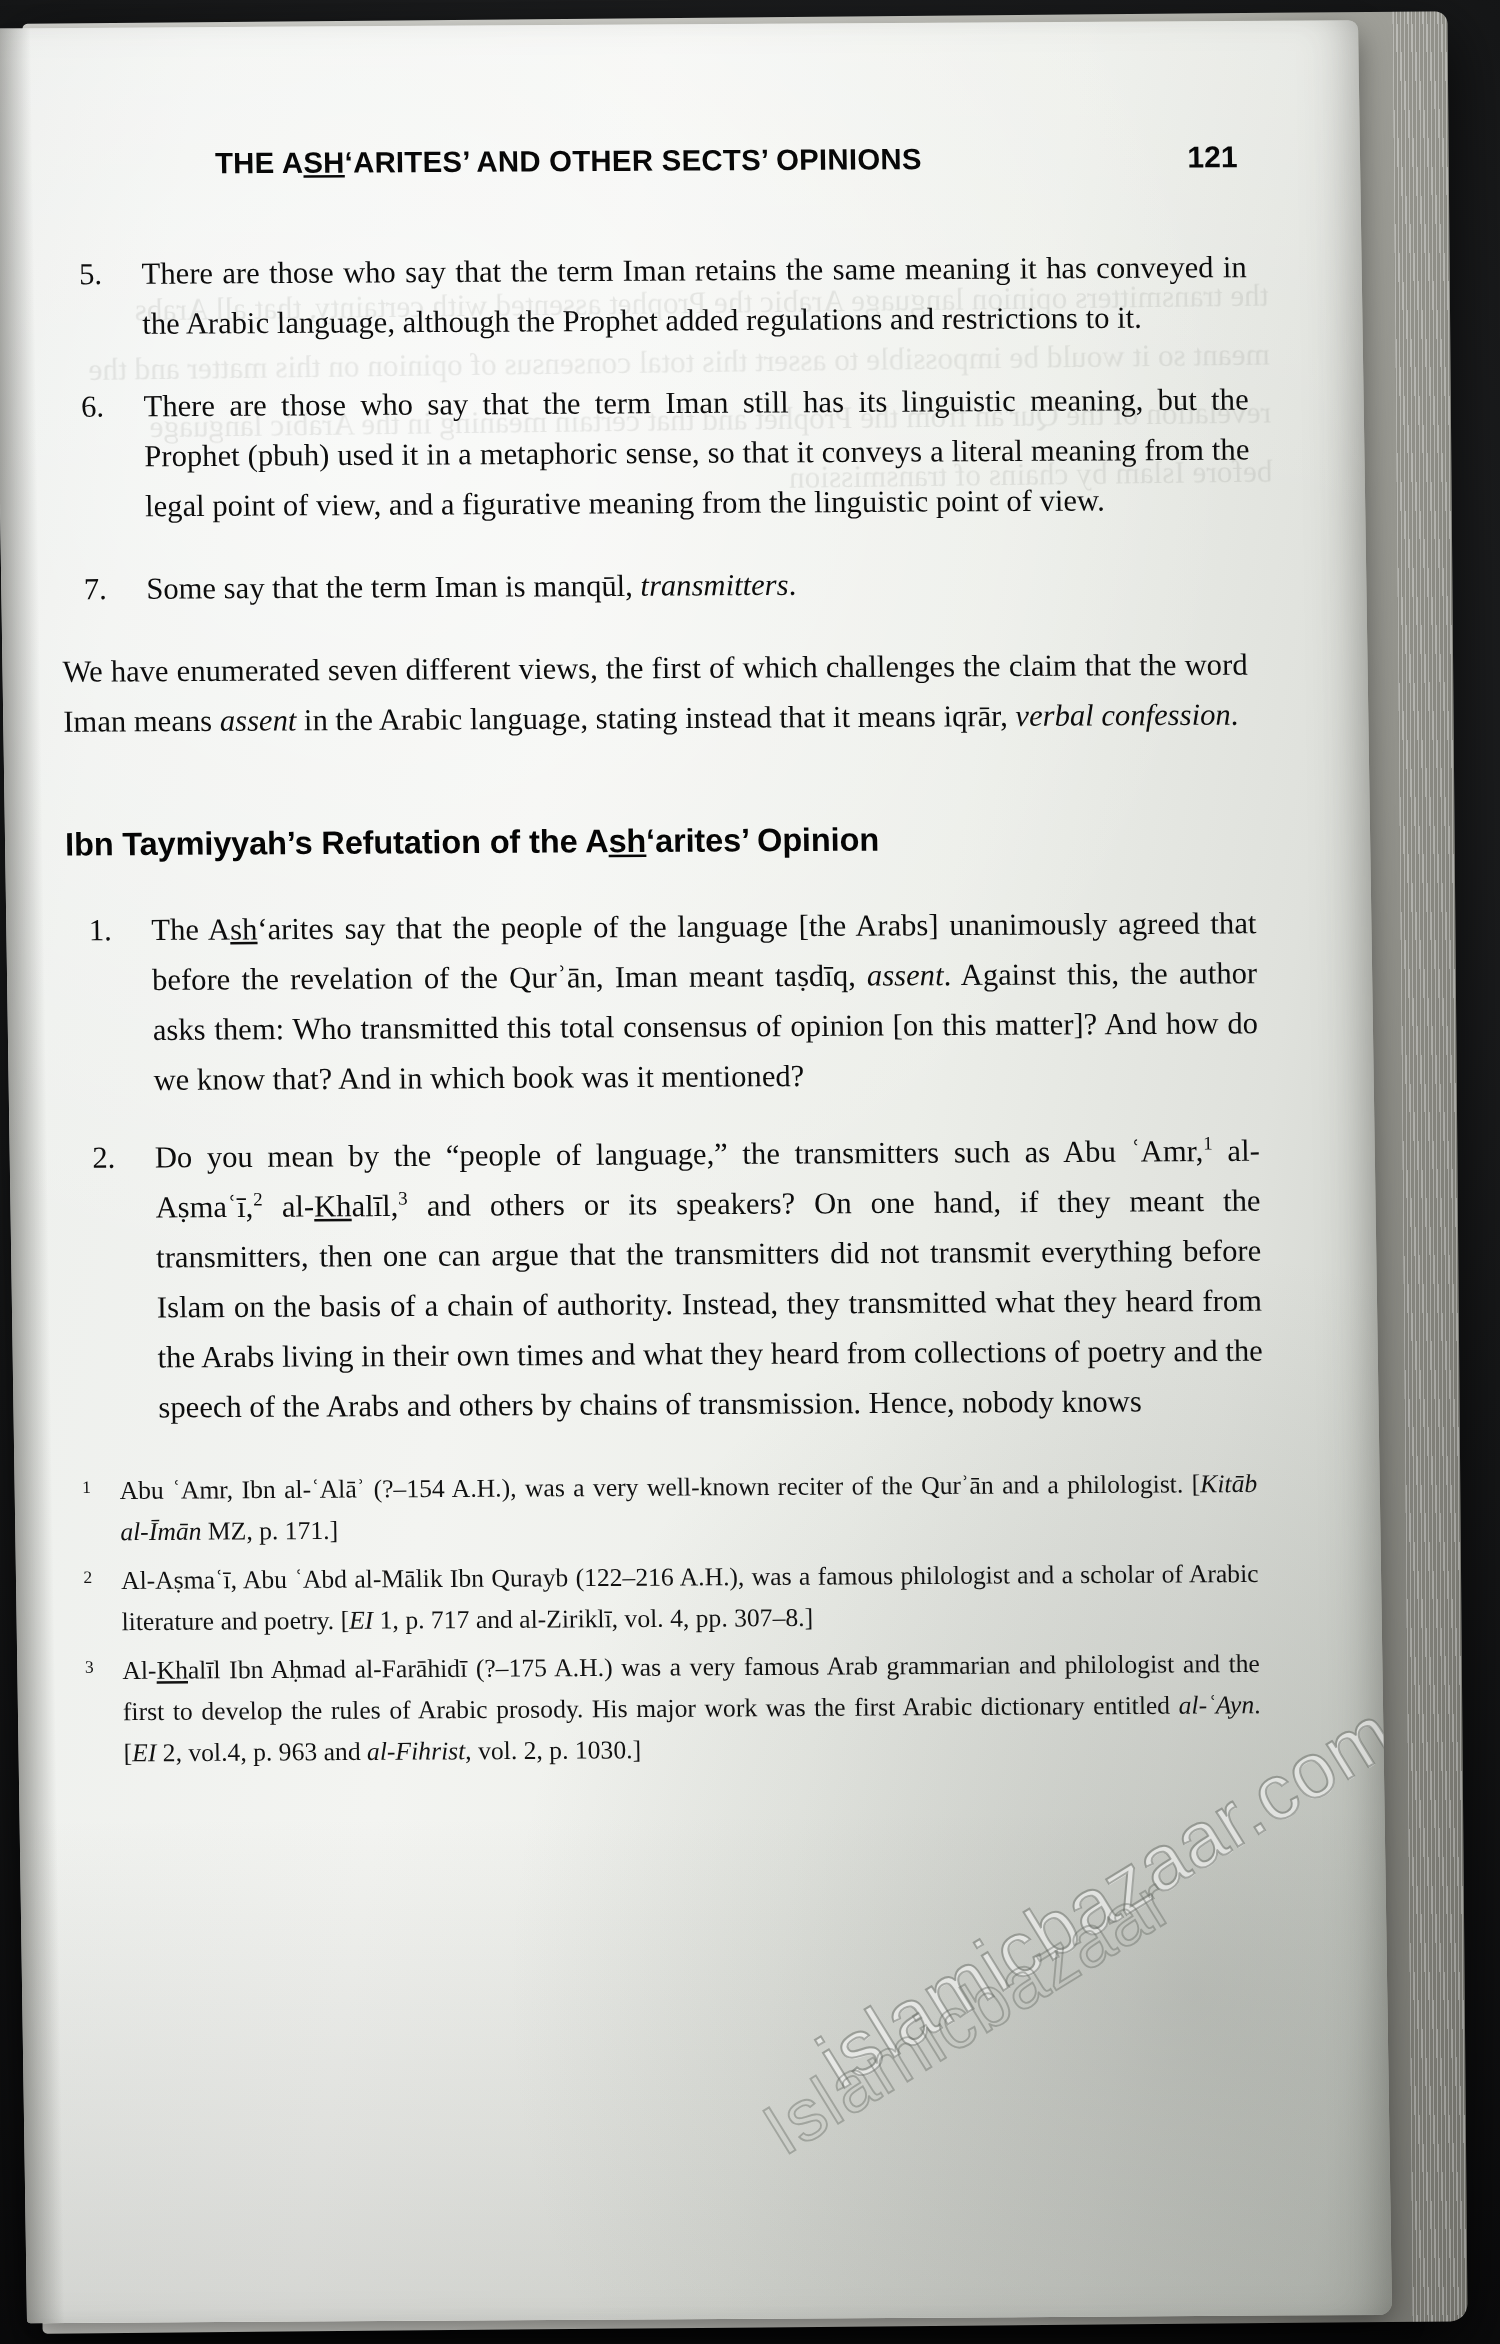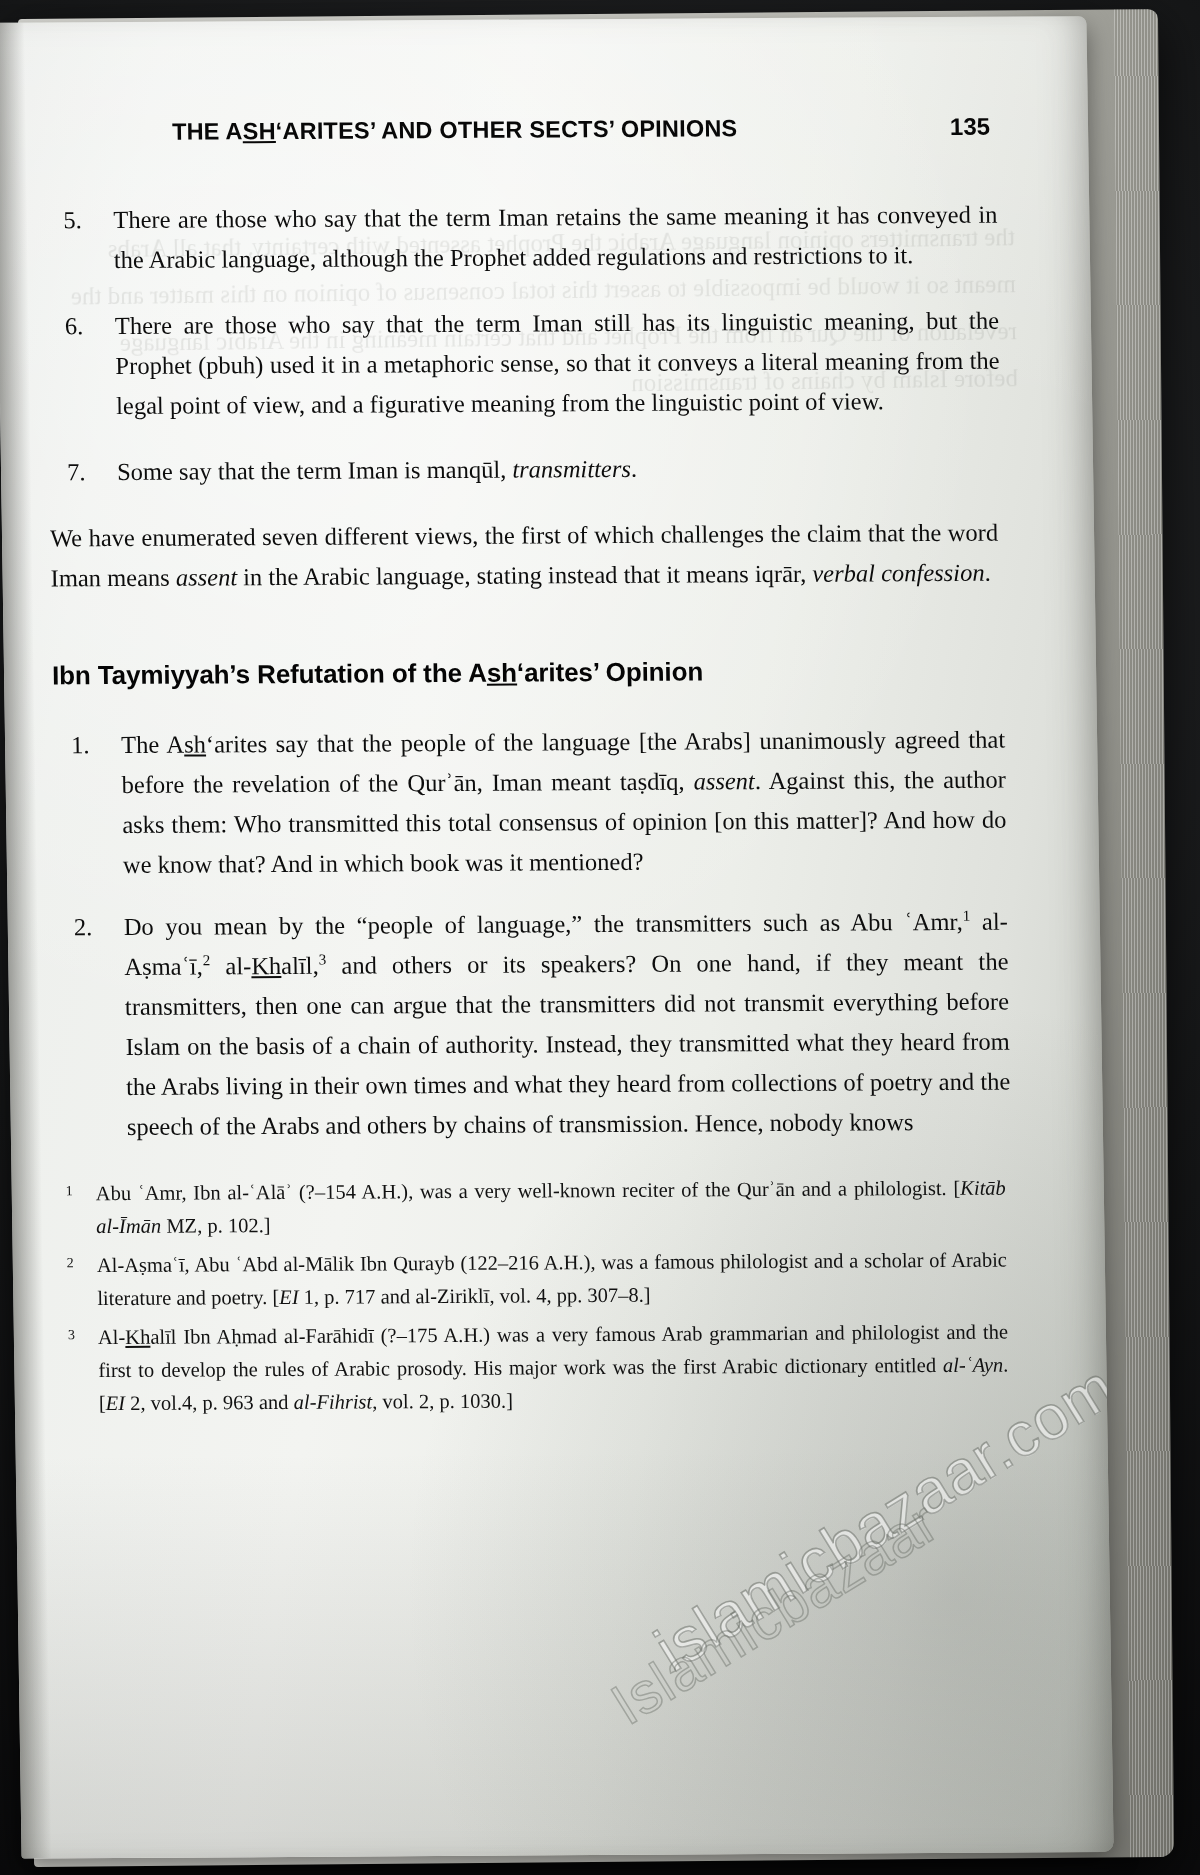--- a/index.html
+++ b/index.html
@@ -225,21 +225,21 @@
   <div id="page">
 
     <div id="gutter"></div>
 
     <div id="bleed">the transmitters opinion language Arabic the Prophet assented with certainty, that all Arabs meant so it would be impossible to assert this total consensus of opinion on this matter and the revelation of the Qur'an from the Prophet and that certain meaning in the Arabic language before Islam by chains of transmission</div>
 
     <div id="content">
 
       <div class="runhead">
         <div class="runhead-title"><span>THE A</span><span class="u">SH</span><span>‘ARITES’ AND OTHER SECTS’ OPINIONS</span></div>
-        <div class="runhead-page">135</div>
+        <div class="runhead-page">121</div>
       </div>
 
       <ol class="numlist">
 
         <li>
           <span class="num">5.</span><span>There are those who say that the term Iman retains the same meaning it has conveyed in the Arabic language, although the Prophet added regulations and restrictions to it.</span>
         </li>
 
         <li>
           <span class="num">6.</span><span>There are those who say that the term Iman still has its linguistic meaning, but the Prophet (pbuh) used it in a metaphoric sense, so that it conveys a literal meaning from the legal point of view, and a figurative meaning from the linguistic point of view.</span>
@@ -263,21 +263,21 @@
 
         <li>
           <span class="num">2.</span><span>Do you mean by the “people of language,” the transmitters such as Abu ʿAmr,</span><sup>1</sup><span> al-Aṣmaʿī,</span><sup>2</sup><span> al-</span><span class="u">Kh</span><span>alīl,</span><sup>3</sup><span> and others or its speakers? On one hand, if they meant the transmitters, then one can argue that the transmitters did not transmit everything before Islam on the basis of a chain of authority. Instead, they transmitted what they heard from the Arabs living in their own times and what they heard from collections of poetry and the speech of the Arabs and others by chains of transmission. Hence, nobody knows</span>
         </li>
 
       </ol>
 
       <div id="footnotes">
 
         <div class="fn">
-          <span class="fnum">1</span><span>Abu ʿAmr, Ibn al-ʿAlāʾ (?–154 A.H.), was a very well-known reciter of the Qurʾān and a philologist. [</span><span class="i">Kitāb al-Īmān</span><span> MZ, p. 102.]</span>
+          <span class="fnum">1</span><span>Abu ʿAmr, Ibn al-ʿAlāʾ (?–154 A.H.), was a very well-known reciter of the Qurʾān and a philologist. [</span><span class="i">Kitāb al-Īmān</span><span> MZ, p. 171.]</span>
         </div>
 
         <div class="fn">
           <span class="fnum">2</span><span>Al-Aṣmaʿī, Abu ʿAbd al-Mālik Ibn Qurayb (122–216 A.H.), was a famous philologist and a scholar of Arabic literature and poetry. [</span><span class="i">EI</span><span> 1, p. 717 and al-Ziriklī, vol. 4, pp. 307–8.]</span>
         </div>
 
         <div class="fn">
           <span class="fnum">3</span><span>Al-</span><span class="u">Kh</span><span>alīl Ibn Aḥmad al-Farāhidī (?–175 A.H.) was a very famous Arab grammarian and philologist and the first to develop the rules of Arabic prosody. His major work was the first Arabic dictionary entitled </span><span class="i">al-ʿAyn</span><span>. [</span><span class="i">EI</span><span> 2, vol.4, p. 963 and </span><span class="i">al-Fihrist</span><span>, vol. 2, p. 1030.]</span>
         </div>
 

